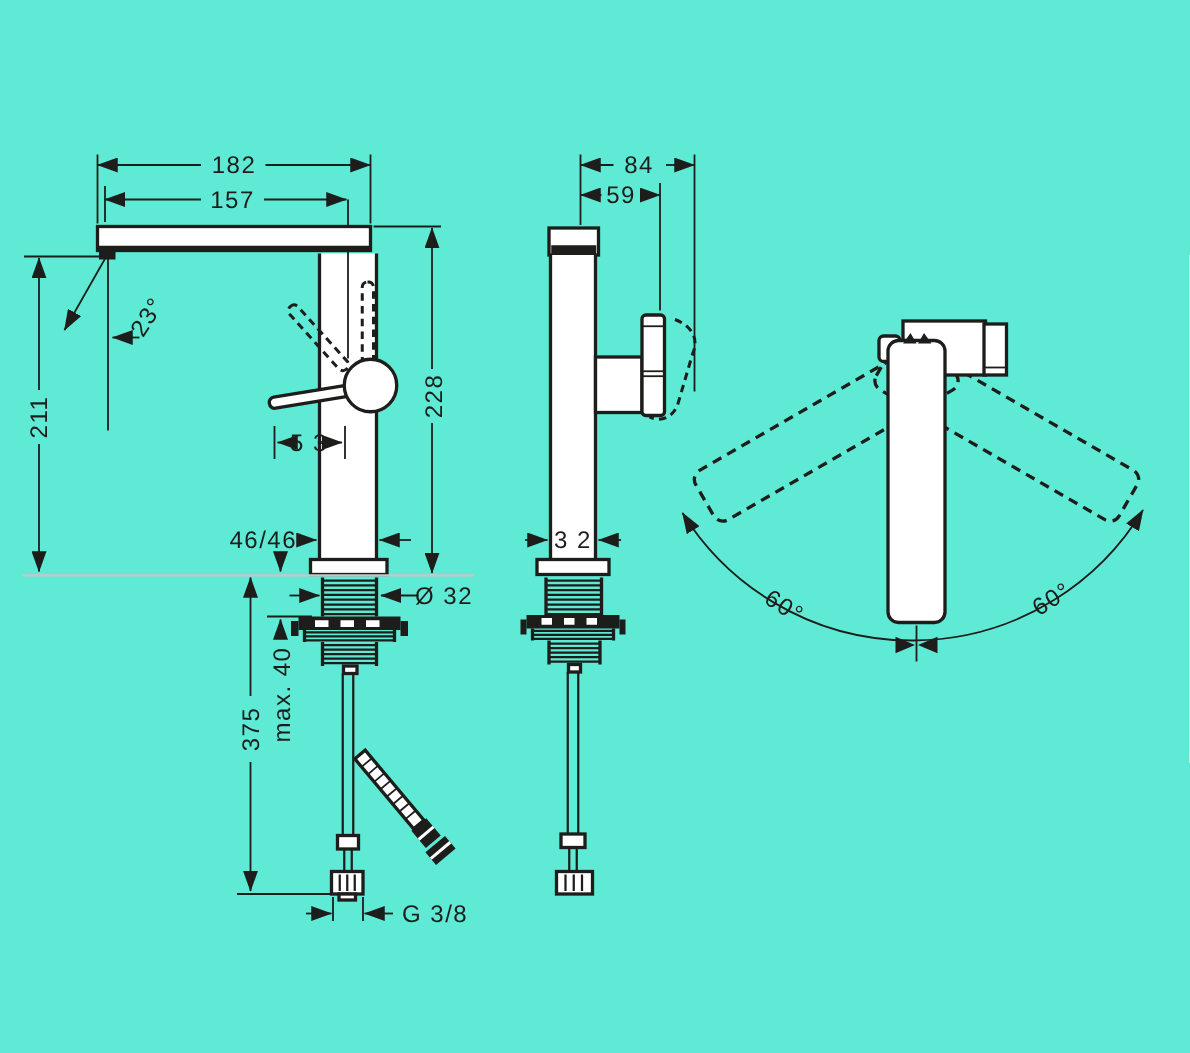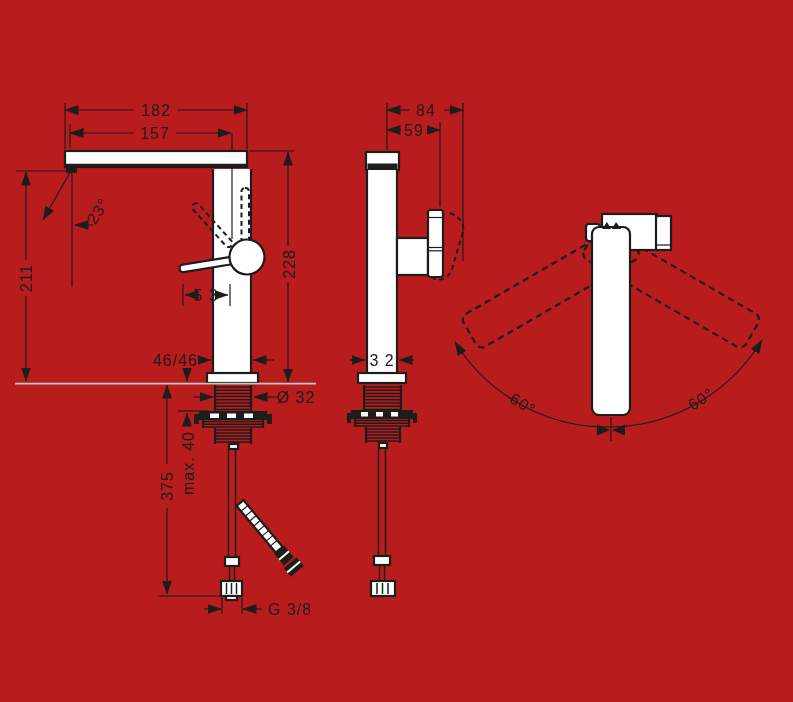--- a/index.html
+++ b/index.html
@@ -1,16 +1,16 @@
 <!DOCTYPE html>
 <html><head>
 <meta charset="utf-8">
 <style>
   html,body{margin:0;padding:0;background:#ffffff;}
-  .canvas{width:793px;height:702px;position:relative;background:#b91c1c;overflow:hidden;}
+  .canvas{width:793px;height:702px;position:relative;background:#5eead4;overflow:hidden;}
   svg{display:block;}
   .obj{stroke:#1d1d1b;stroke-width:2.2;fill:none;}
   .objf{stroke:#1d1d1b;stroke-width:2.2;fill:#ffffff;}
   .thick{stroke:#1d1d1b;stroke-width:3.6;fill:none;}
   .thin{stroke:#1d1d1b;stroke-width:1.2;fill:none;}
   .thread{stroke:#1d1d1b;stroke-width:1.5;fill:none;}
   .dark{fill:#1d1d1b;stroke:none;}
   .wmark{fill:#ffffff;stroke:none;}
   .guide{stroke:#c6c6c6;stroke-width:1.6;fill:none;}
   .dash{stroke:#1d1d1b;stroke-width:2;fill:none;stroke-dasharray:5,3.5;}

